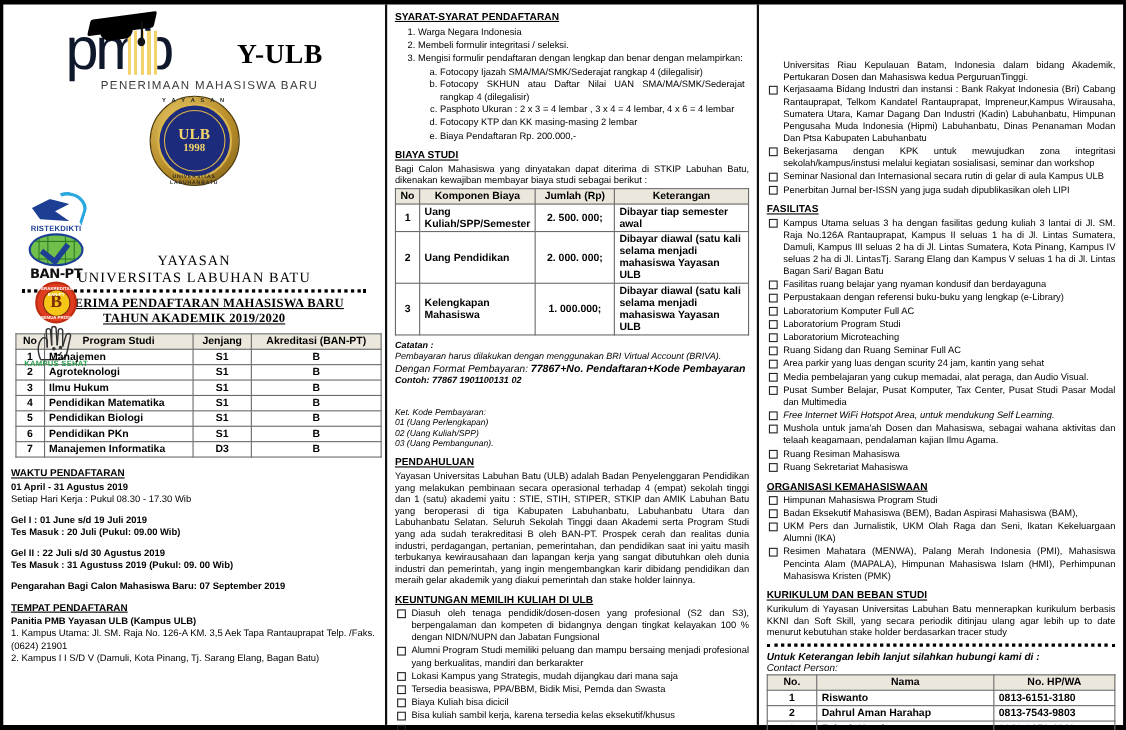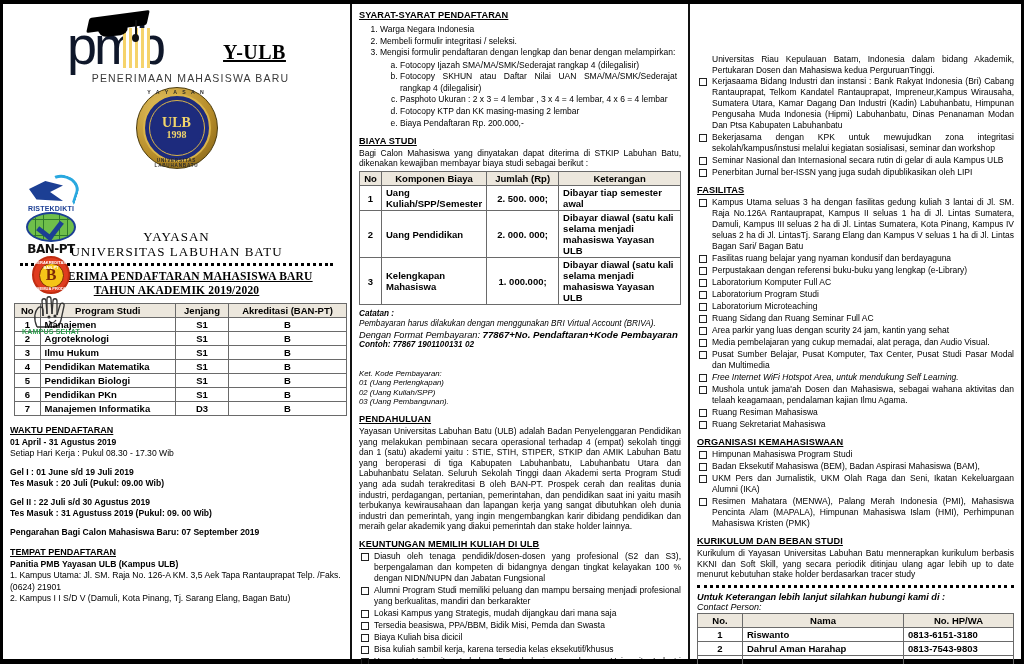--- a/index.html
+++ b/index.html
@@ -47,21 +47,21 @@
     transform: skewX(-20deg) rotate(-8deg);
     border-radius: 2px;
   }
   .cap-base {
     position: absolute; left: 9px; top: 13px;
     width: 30px; height: 11px; background: #000;
     border-radius: 0 0 8px 8px; transform: rotate(-6deg);
   }
   .cap-tassel { position: absolute; left: 46px; top: 8px; width: 2px; height: 16px; background: #111; }
   .cap-knot   { position: absolute; left: 43px; top: 22px; width: 7px; height: 8px; background: #111; border-radius: 50%; }
-  .yulb { font-family: "Liberation Serif", serif; font-weight: bold; font-size: 20px; padding-bottom: 10px; letter-spacing: .5px; text-decoration: underline; }
+  .yulb { font-family: "Liberation Serif", serif; font-weight: bold; font-size: 25px; padding-bottom: 10px; letter-spacing: .5px; }
   .pmb-sub {
     font-size: 10.5px; letter-spacing: 1.2px; color: #3a3a3a;
     margin-top: -2px; margin-left: 28px; font-weight: 500;
   }
 
   
   .seal-wrap { margin-top: 3px; display: flex; justify-content: center; }
   .seal { position: relative; width: 82px; height: 82px; }
   .seal-ring {
     position: absolute; inset: 0; border-radius: 50%;

